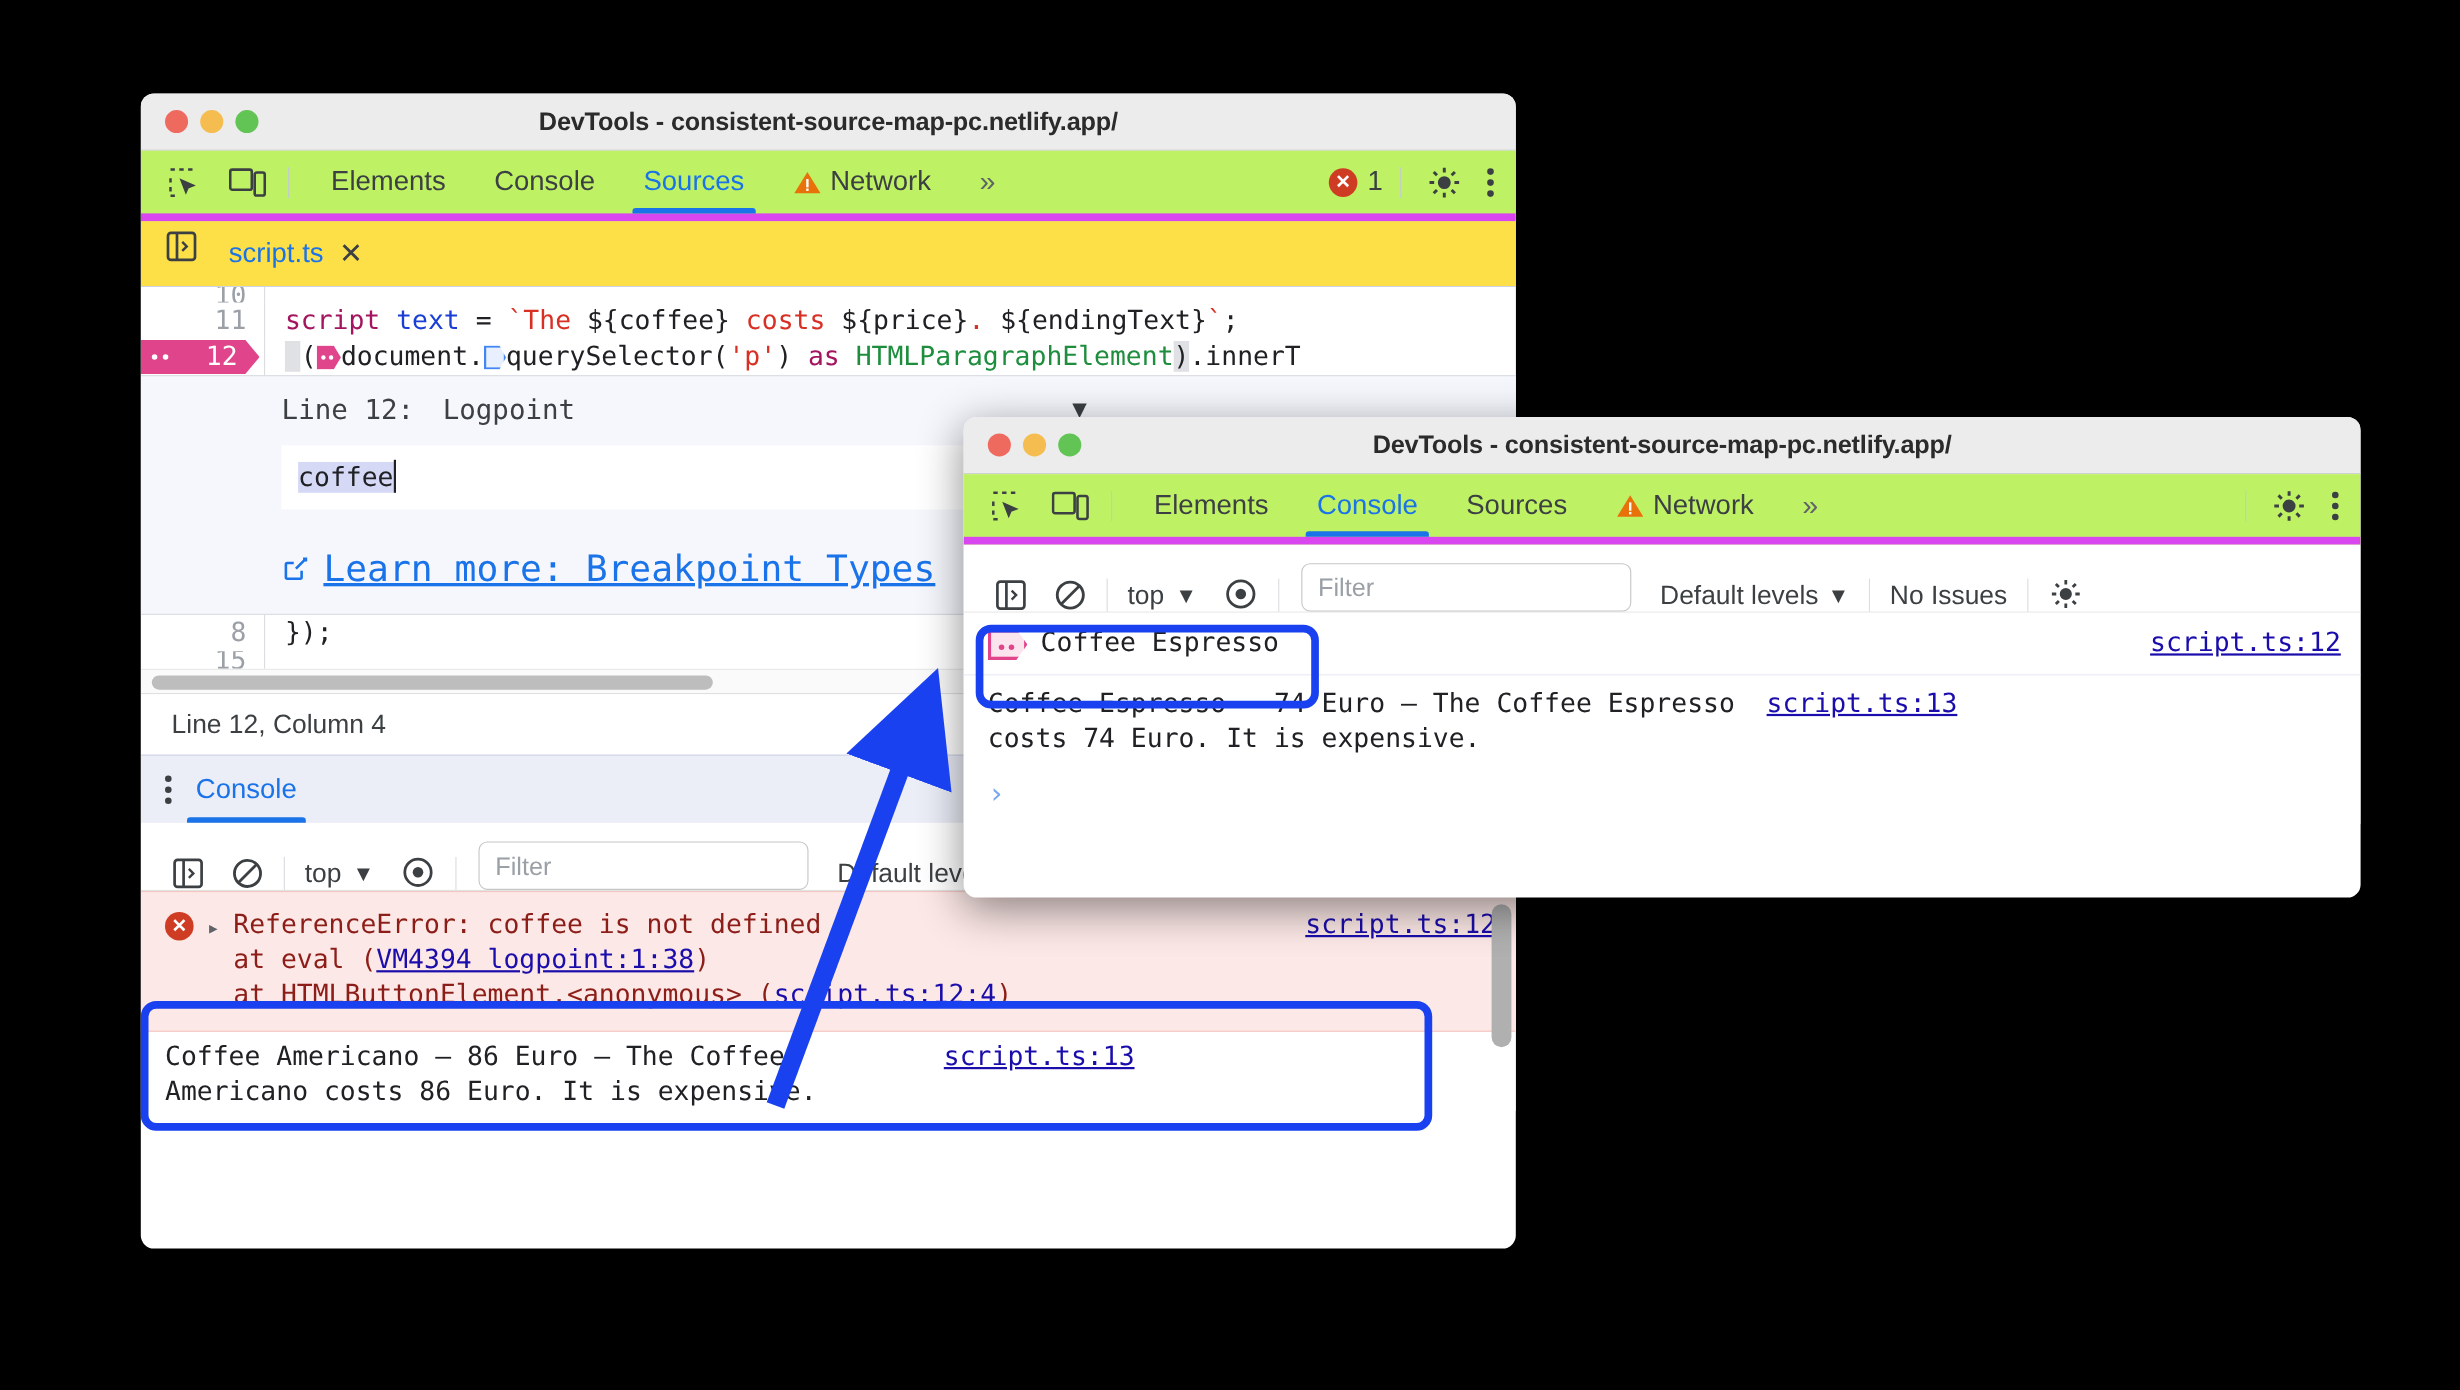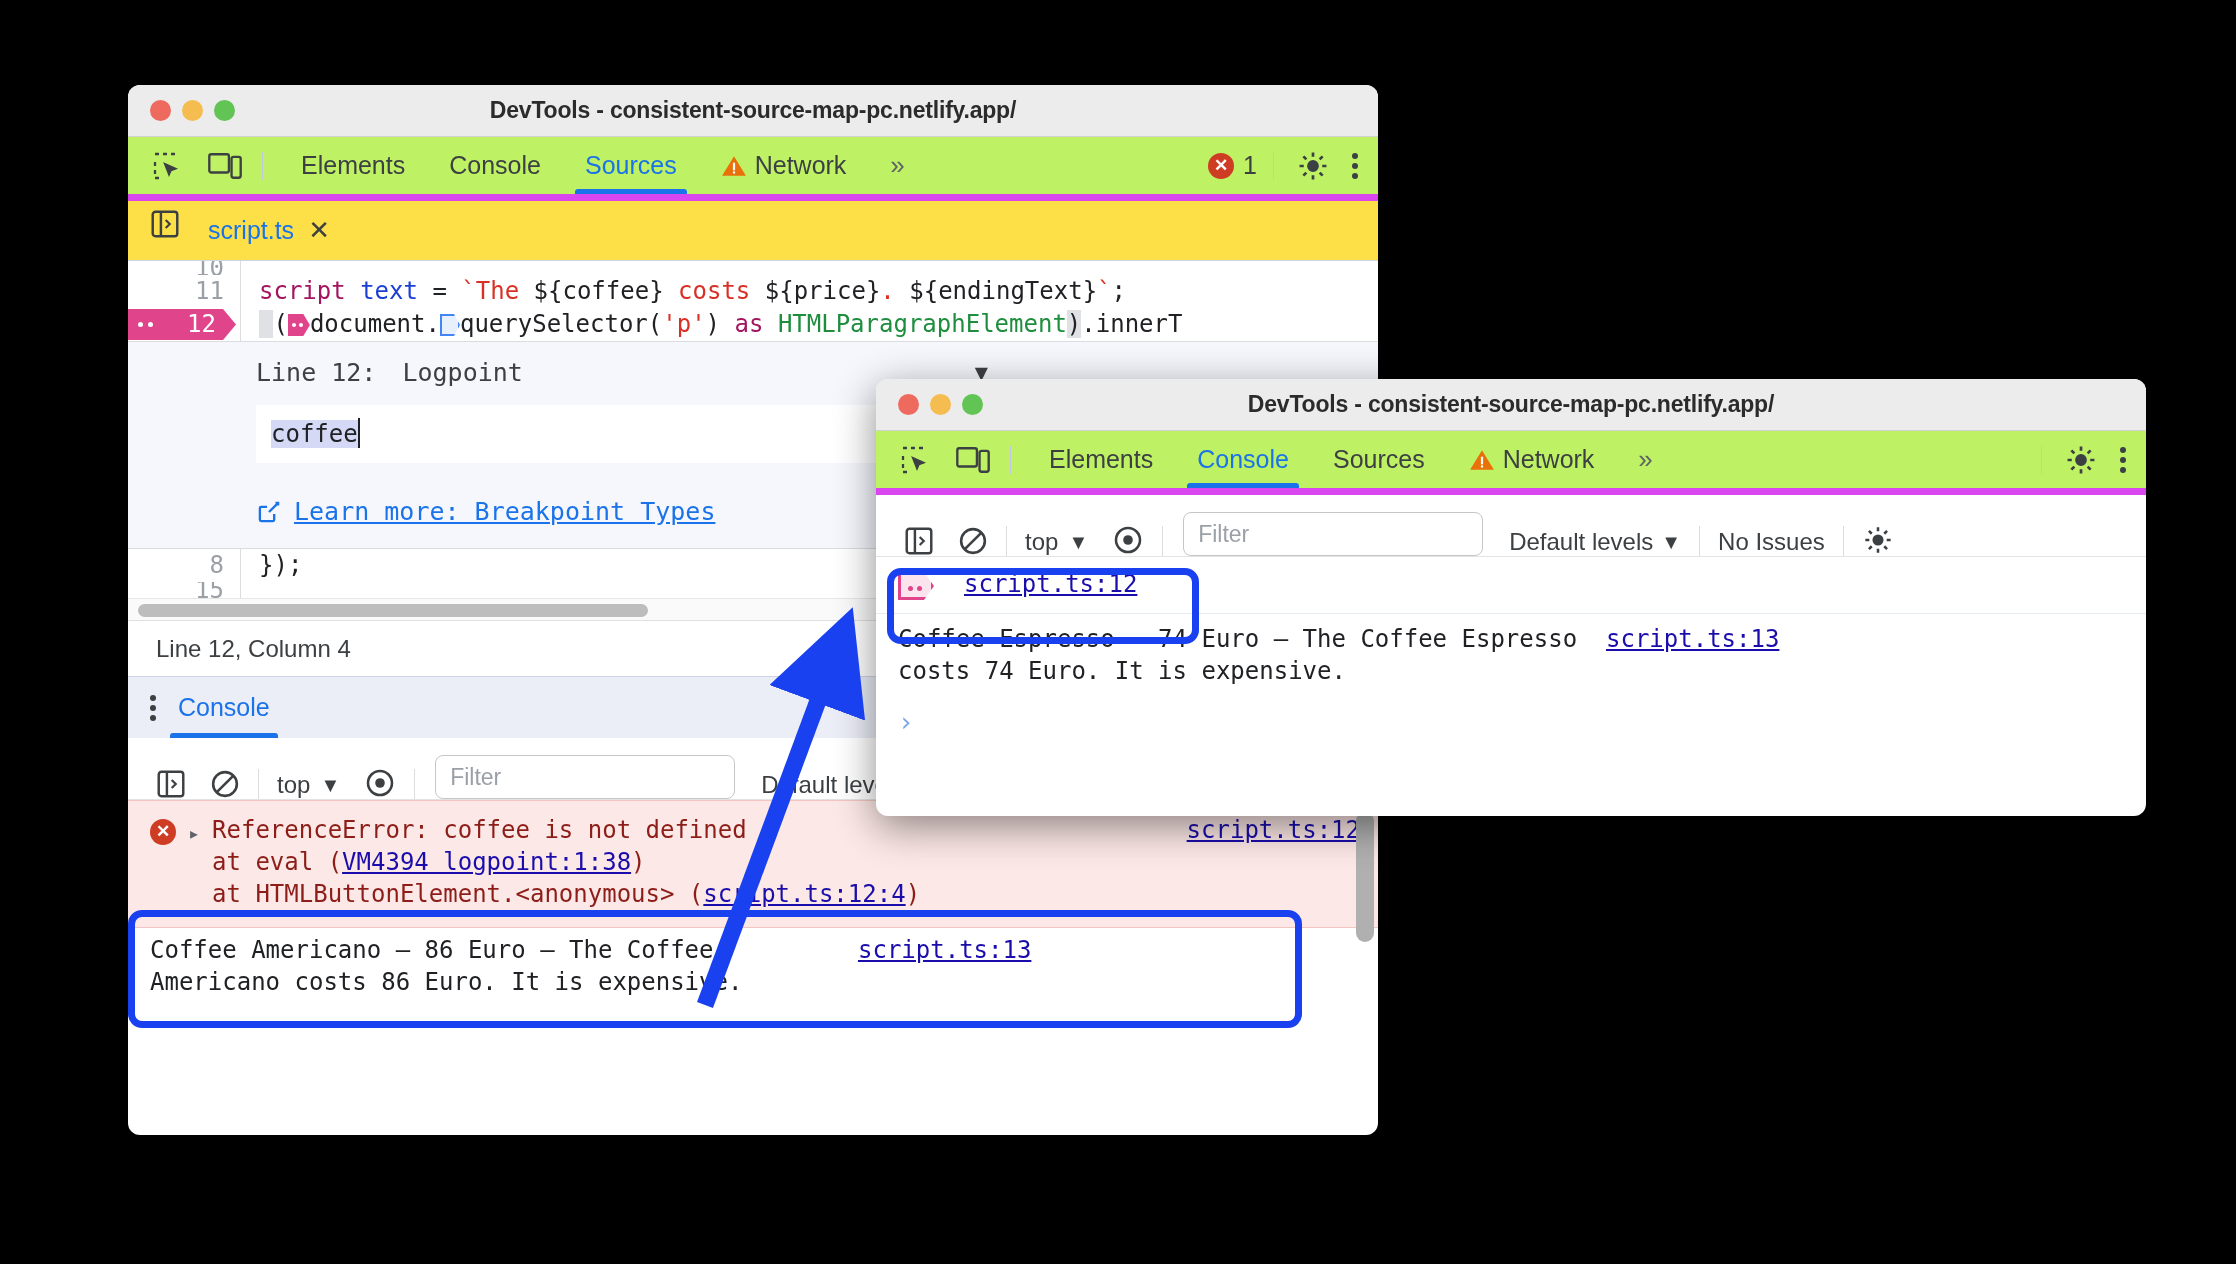--- a/index.html
+++ b/index.html
@@ -148,21 +148,21 @@
   }
   .bpinput span {
     font-family: "DejaVu Sans Mono", monospace; font-size: 24px; color: #202124;
     background: #d5d9f5; position: relative;
   }
   .bpinput span::after {
     content: ""; position: absolute; right: -2px; top: -2px; width: 2px; height: 30px; background: #202124;
   }
   .bplink {
     margin: 34px 0 8px 128px; display: flex; align-items: center; gap: 12px;
-    font-size: 25px; color: #1a73e8;
+    font-size: 33px; color: #1a73e8;
   }
   .bplink .ltext { text-decoration: underline; }
 
   
   .hscroll { height: 22px; background: #fafafa; border-top: 1px solid #e8e8e8; position: relative; }
   .hscroll i { position: absolute; left: 10px; top: 5px; height: 13px; width: 510px; background: #bdbdbd; border-radius: 7px; display: block; }
 
   
   .statusbar {
     height: 56px; background: #fff; border-top: 1px solid #e0e0e0;
@@ -564,20 +564,21 @@
           </svg>
       </span>
     </div>
 
     <div class="console-body">
       <div class="cmsg" style="border-bottom:1px solid #e6eaf2; padding-top:12px; padding-bottom:12px">
         <span class="lp-badge">
             <i></i>
             <i></i>
           </span>
+        <span class="ctext">Coffee Espresso</span>
         <span class="csrc">script.ts:12</span>
       </div>
       <div class="cmsg" style="padding-top:10px">
         <span class="ctext" style="max-width:690px">Coffee Espresso — 74 Euro — The Coffee Espresso costs 74 Euro. It is expensive.</span>
         <span class="csrc">script.ts:13</span>
       </div>
       <div class="prompt">
         <span>›</span>
       </div>
     </div>

